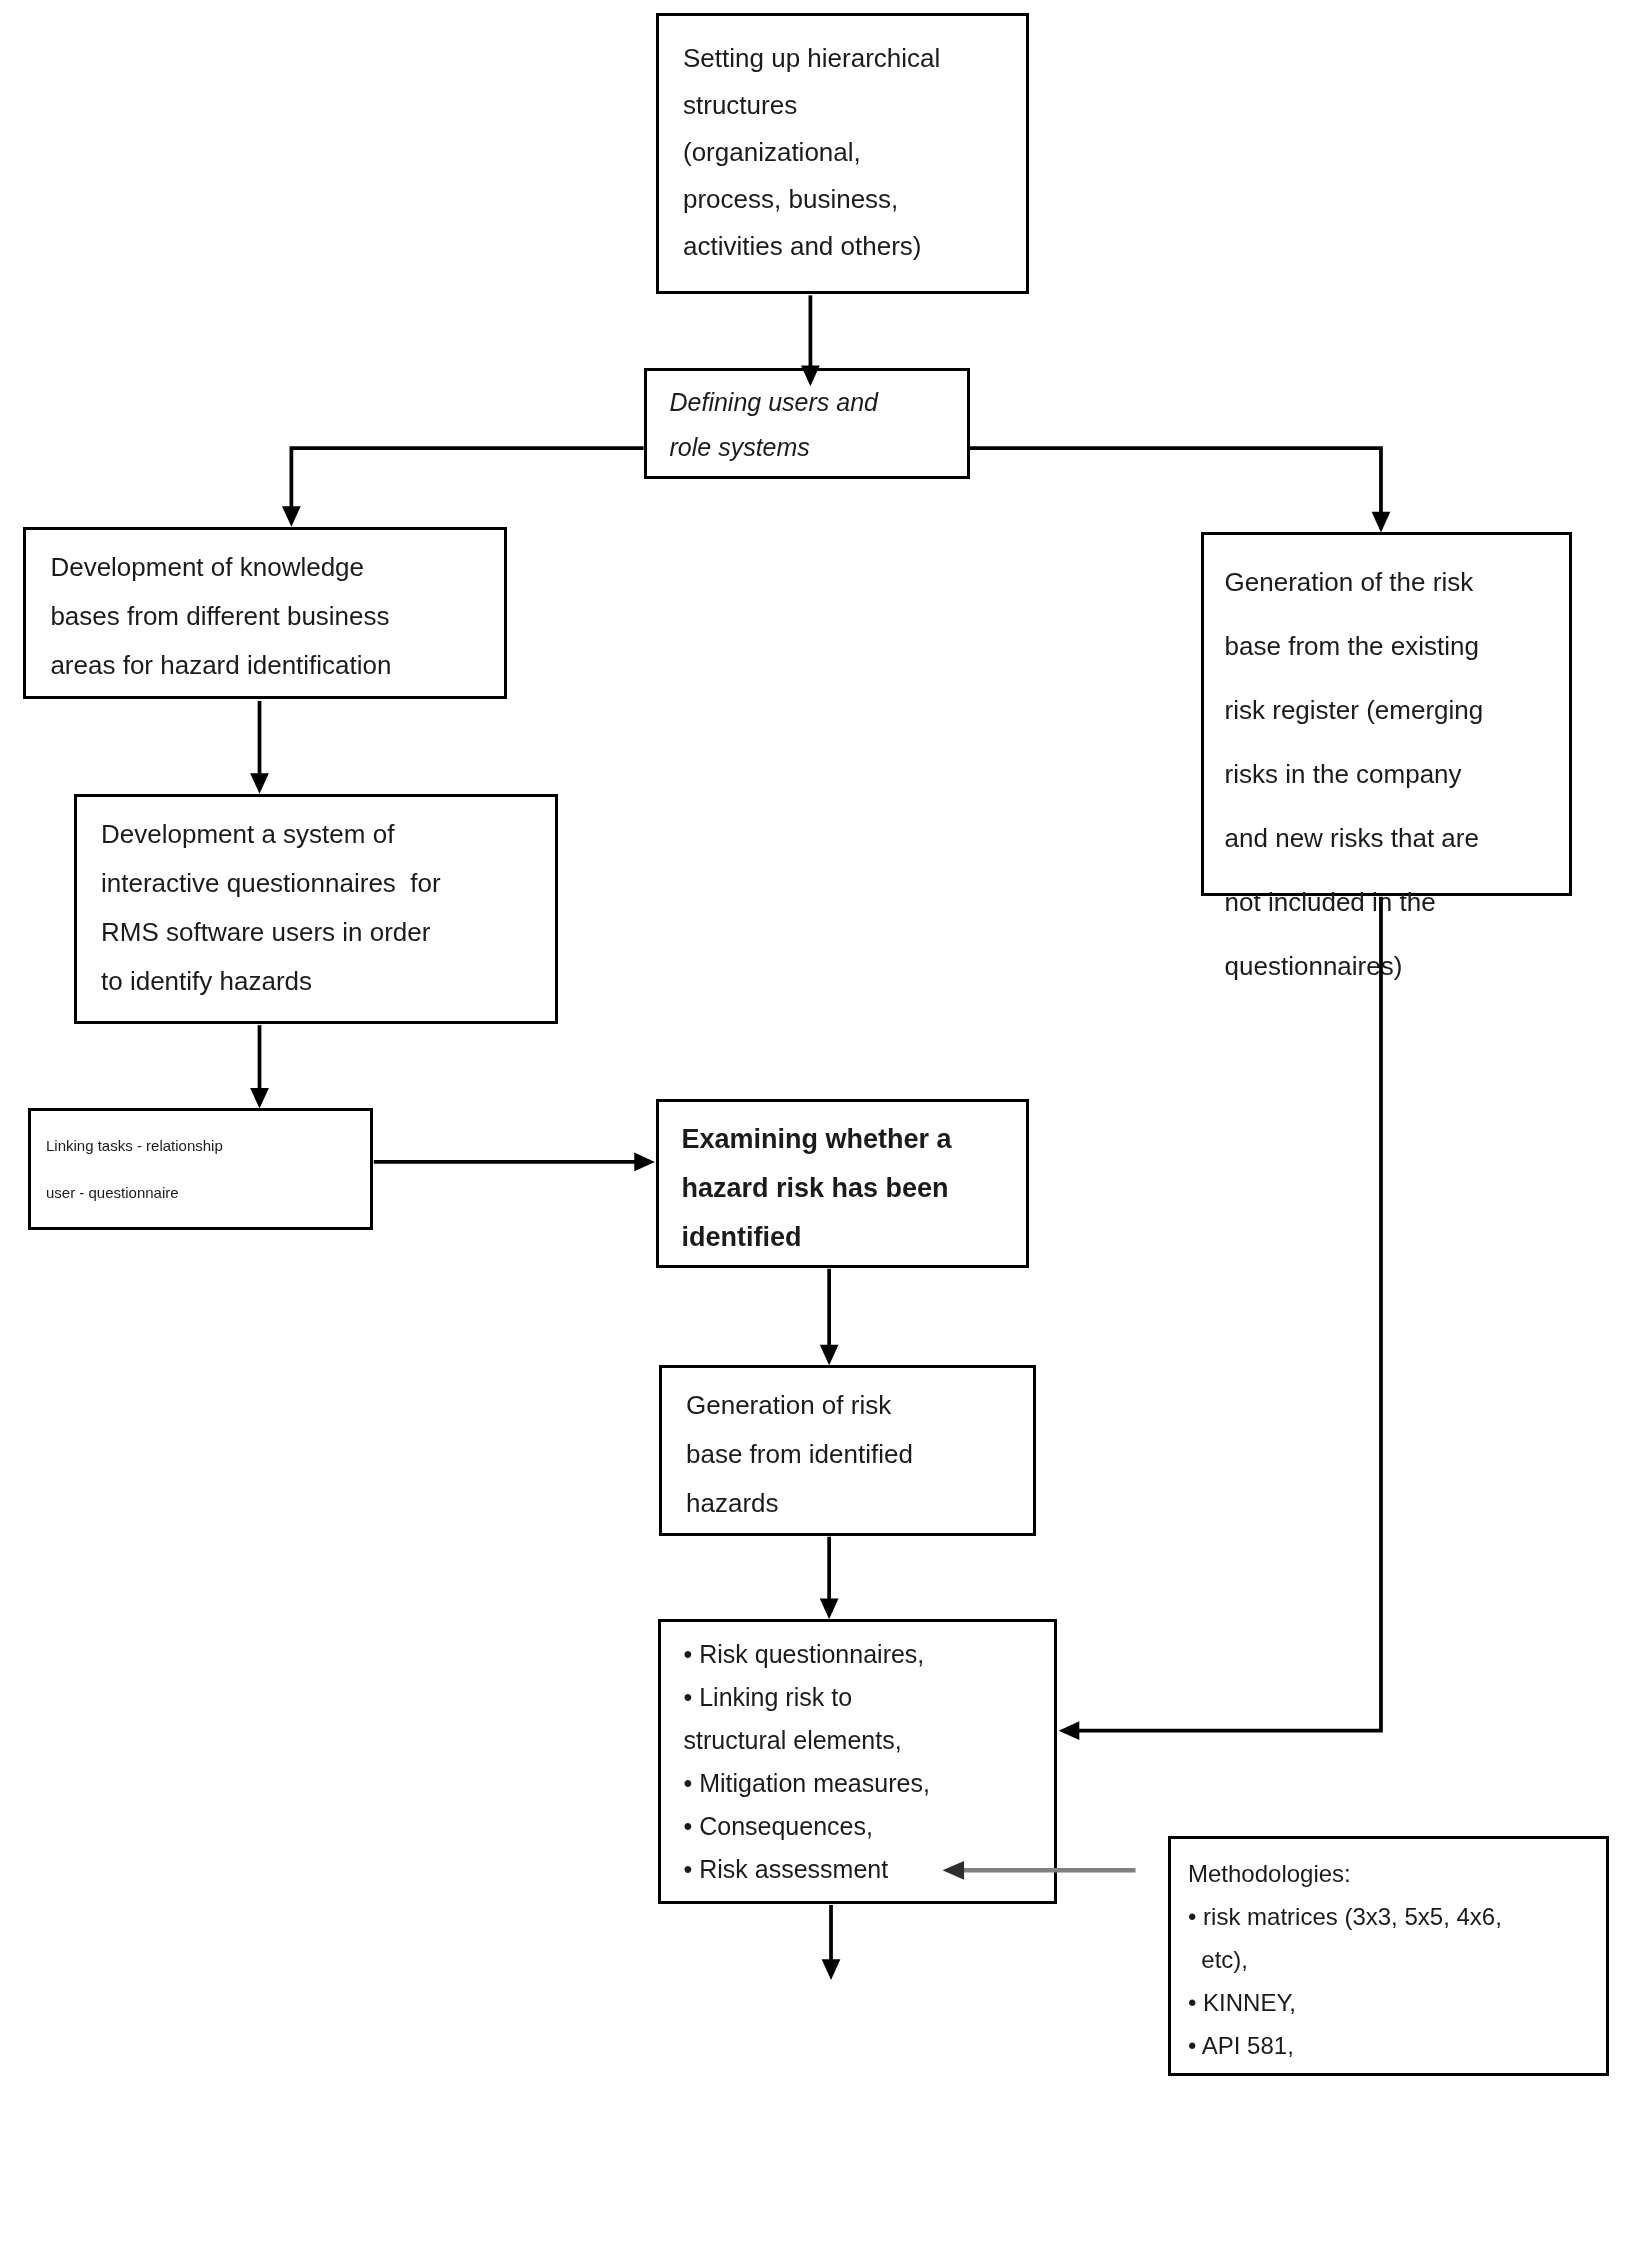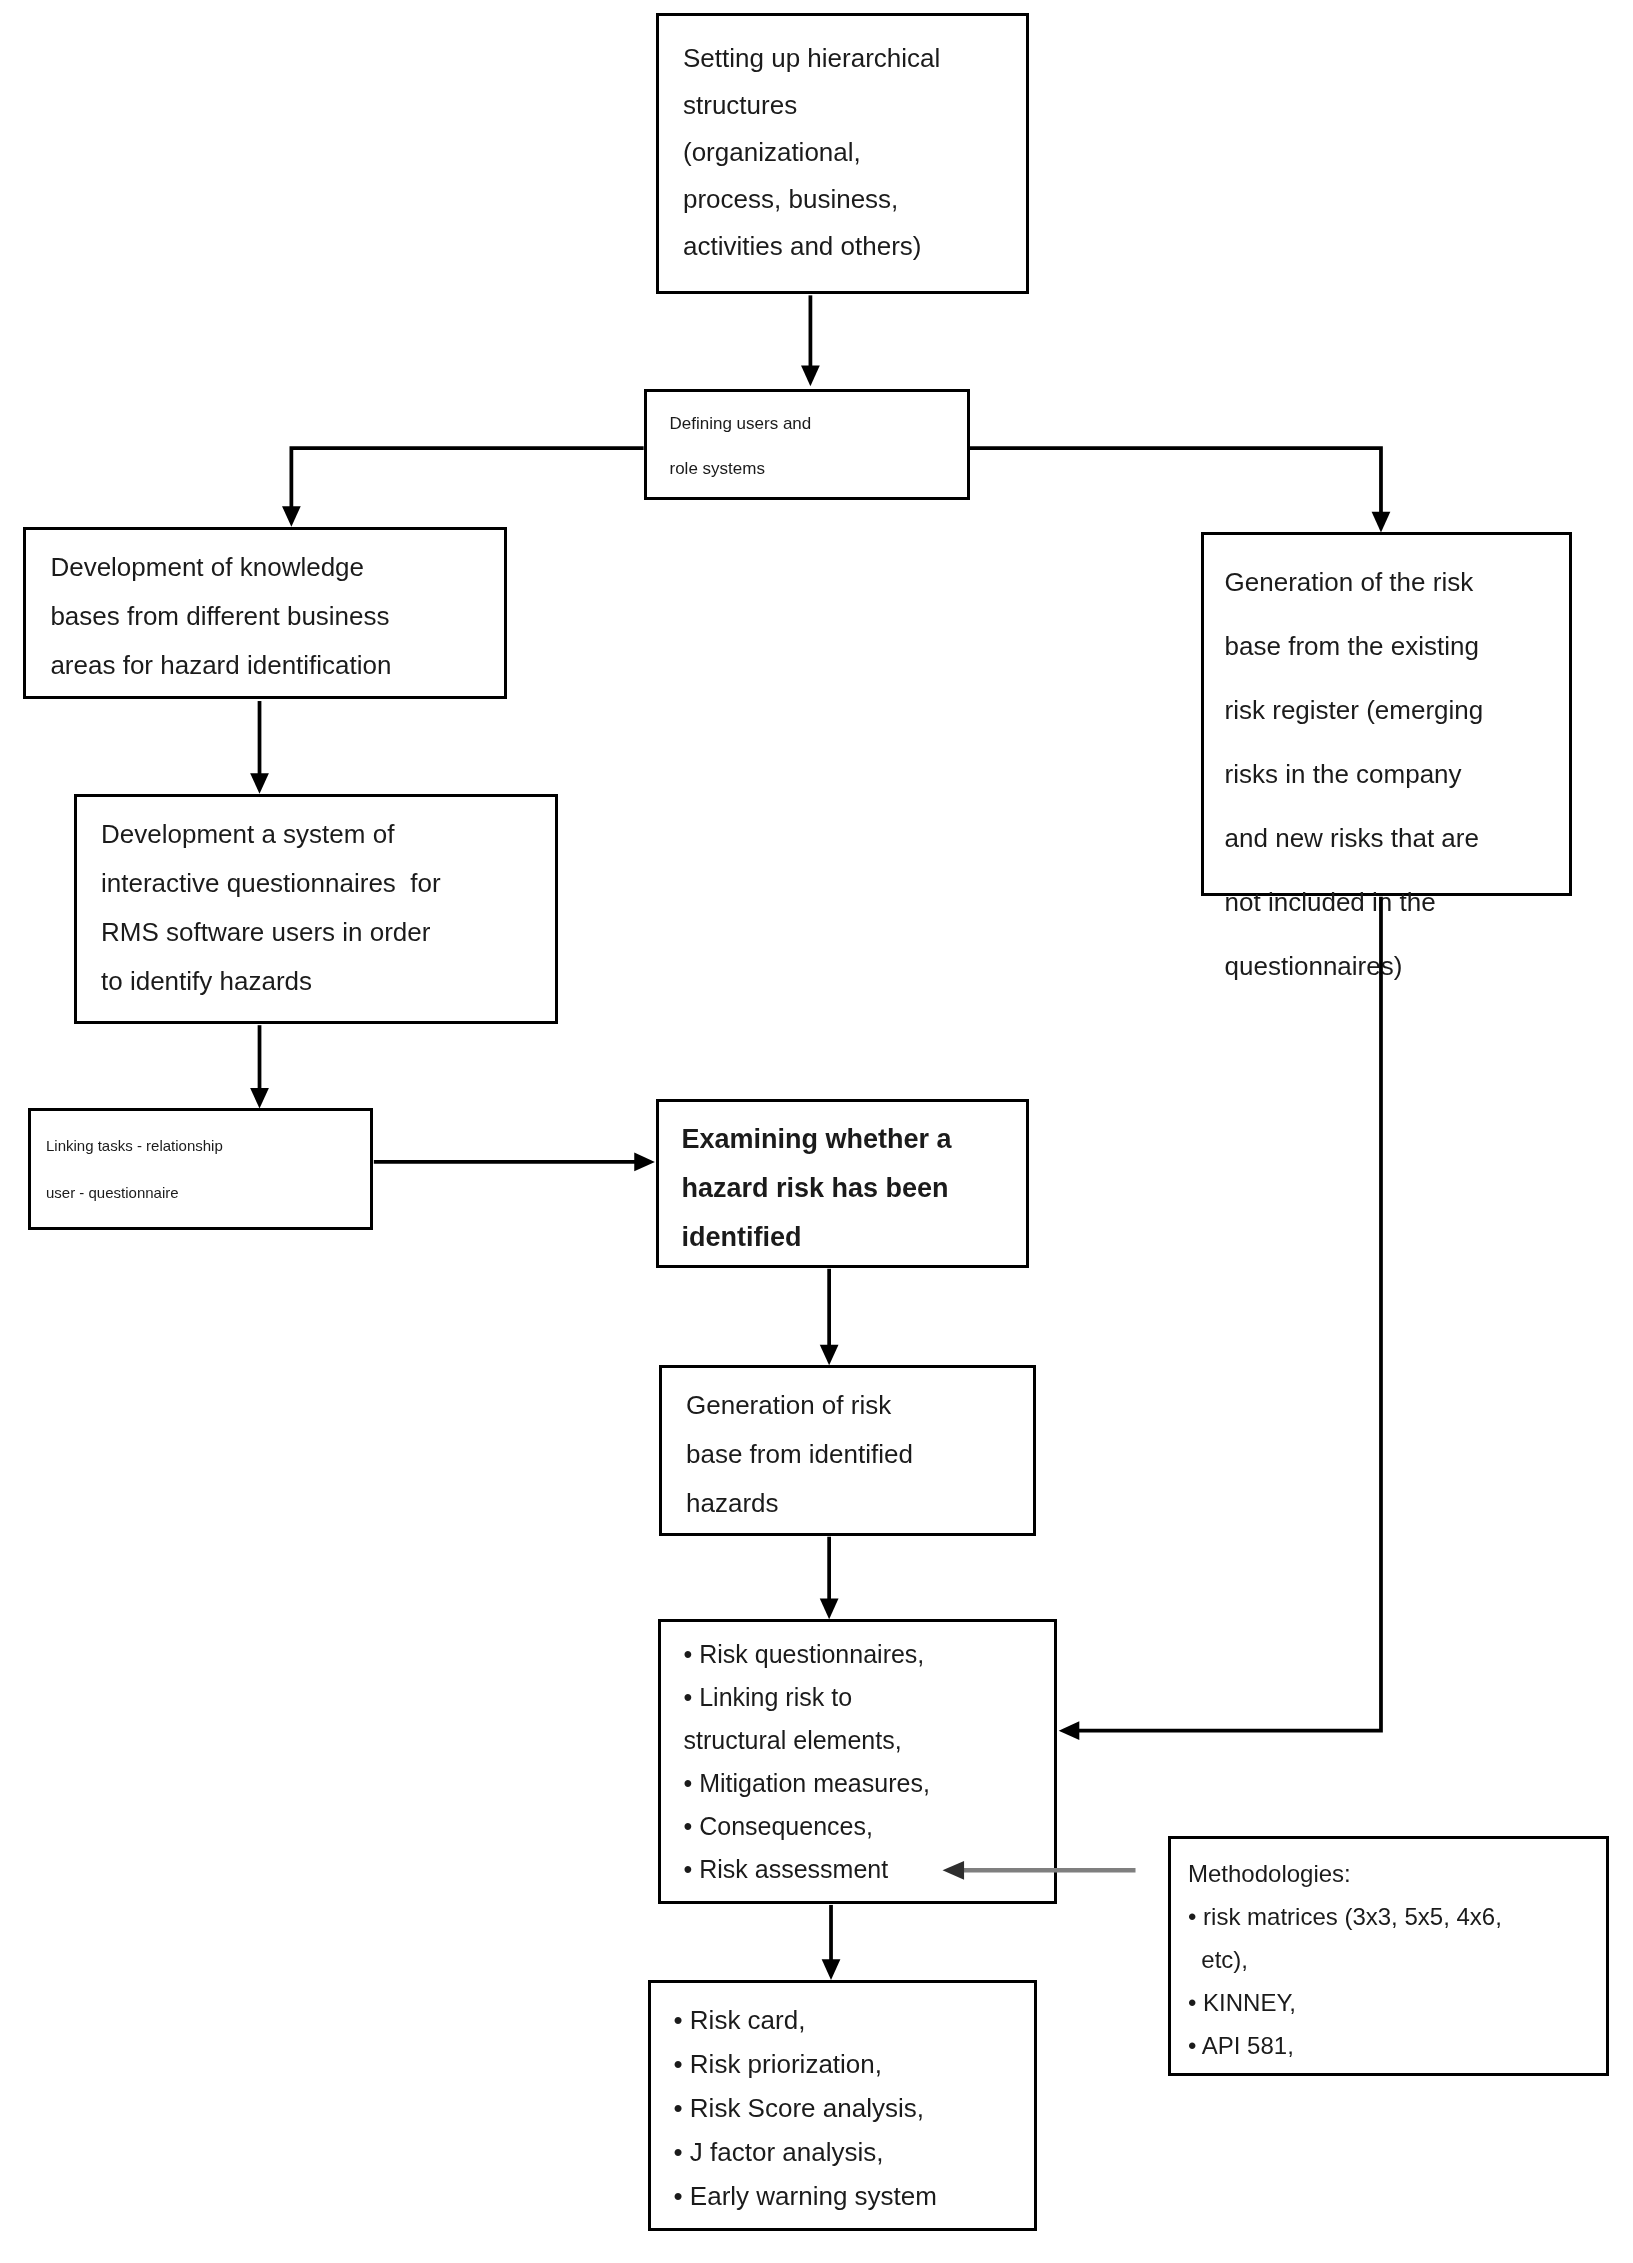--- a/index.html
+++ b/index.html
@@ -21,21 +21,21 @@
     background: #ffffff;
     border: 3.7px solid #000000;
     white-space: pre-wrap;
     font-size: 26px;
     line-height: 49px;
     padding: 13px 24px;
     z-index: 1;
   }
   
   .n-setting       { left: 656px;  top: 13px;   width: 373px; height: 281px; padding-top: 19px; line-height: 47px; }
-  .n-defining      { left: 644px;  top: 389px;  width: 326px; height: 111px; font-size: 17px; line-height: 45px; padding: 9.4px 22.5px; }
+  .n-defining      { left: 644px;  top: 368px;  width: 326px; height: 111px; font-size: 25px; line-height: 45px; padding: 9.4px 22.5px; font-style: italic; }
   .n-knowledge     { left: 23.4px;   top: 527px;  width: 484px; height: 172px; }
   .n-questionnaire { left: 26px;   top: 794px;  width: 484px; height: 230px; margin-left: 48px; }
   .n-linking       { left: 28px;   top: 1108px; width: 345px; height: 122px; font-size: 15px; line-height: 47px; padding: 11.2px 15px; }
   .n-examining     { left: 656px;  top: 1099px; width: 373px; height: 169px; font-size: 27px; padding: 13px 22.5px; font-weight: bold; }
   .n-riskbase      { left: 659px;  top: 1365px; width: 377px; height: 171px; }
   .n-rightbox      { left: 1201px; top: 532px;  width: 371px; height: 364px; line-height: 64px; padding: 15px 20.6px; }
   .n-activities    { left: 658px;  top: 1619px; width: 399px; height: 285px; font-size: 25px; line-height: 43px; padding: 11.2px 22.5px; }
   .n-methodologies { left: 1168px; top: 1836px; width: 441px; height: 240px; font-size: 24px; line-height: 43px; padding: 13px 17px; }
   .n-outputs       { left: 648px;  top: 1980px; width: 389px; height: 251px; line-height: 44px; padding: 15px 22.5px; }
 
@@ -101,25 +101,20 @@
 • Linking risk to
 structural elements,
 • Mitigation measures,
 • Consequences,
 • Risk assessment</div>
   <div class="node n-methodologies">Methodologies:
 • risk matrices (3x3, 5x5, 4x6,
   etc),
 • KINNEY,
 • API 581,</div>
-  <div class="node n-outputs">• Risk card,
-• Risk priorization,
-• Risk Score analysis,
-• J factor analysis,
-• Early warning system</div>
 
   <svg class="wires" width="1633" height="2264" viewBox="0 0 1743 2416">
 
     <path d="M865 315 V391"></path>
     <polygon points="855,390 875,390 865,412"></polygon>
 
     <path d="M687 478 H311 V541"></path>
     <polygon points="301,540 321,540 311,562"></polygon>
 
     <path d="M1035 478 H1474 V547"></path>

